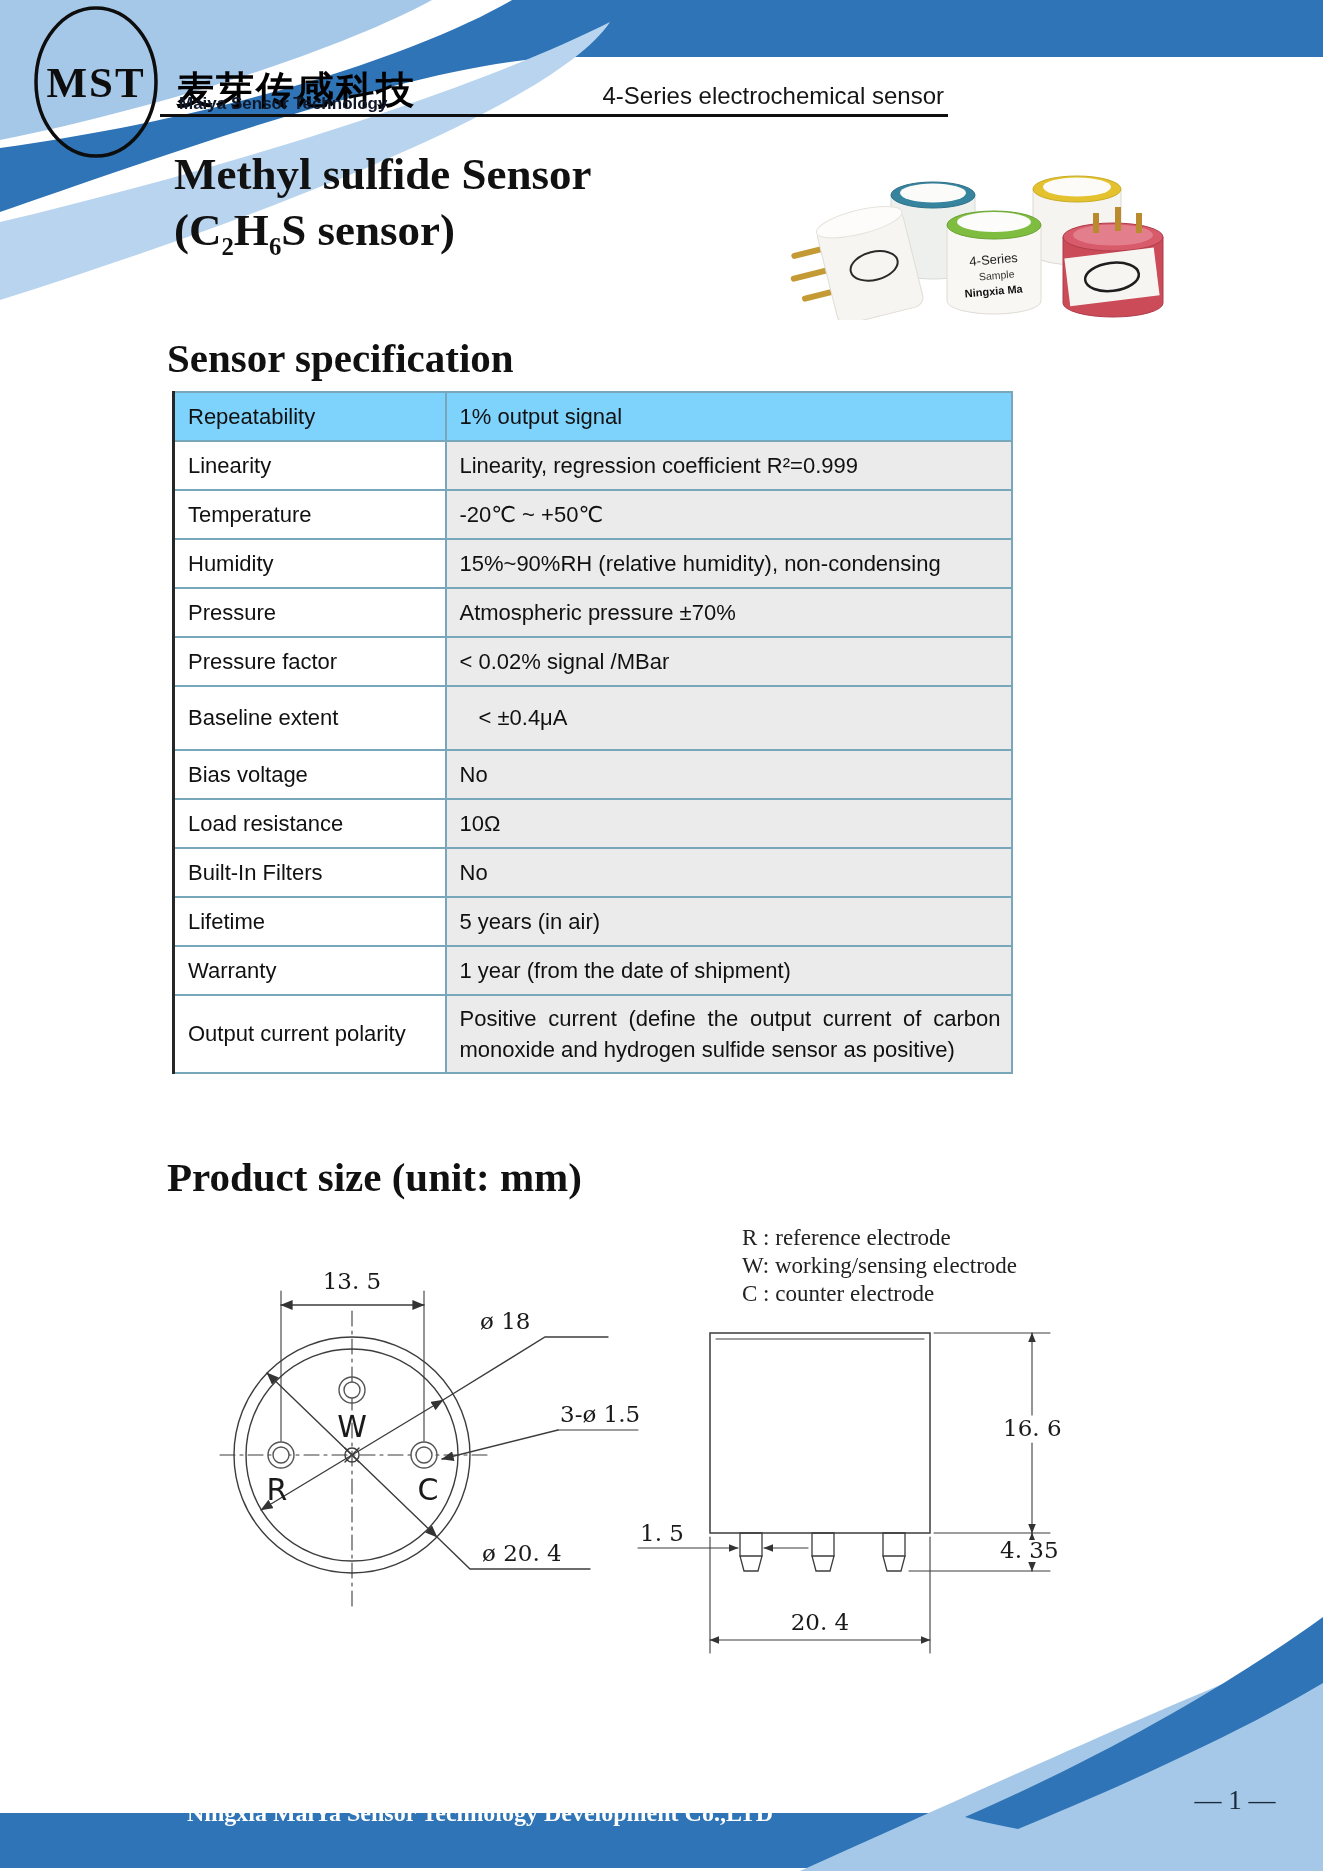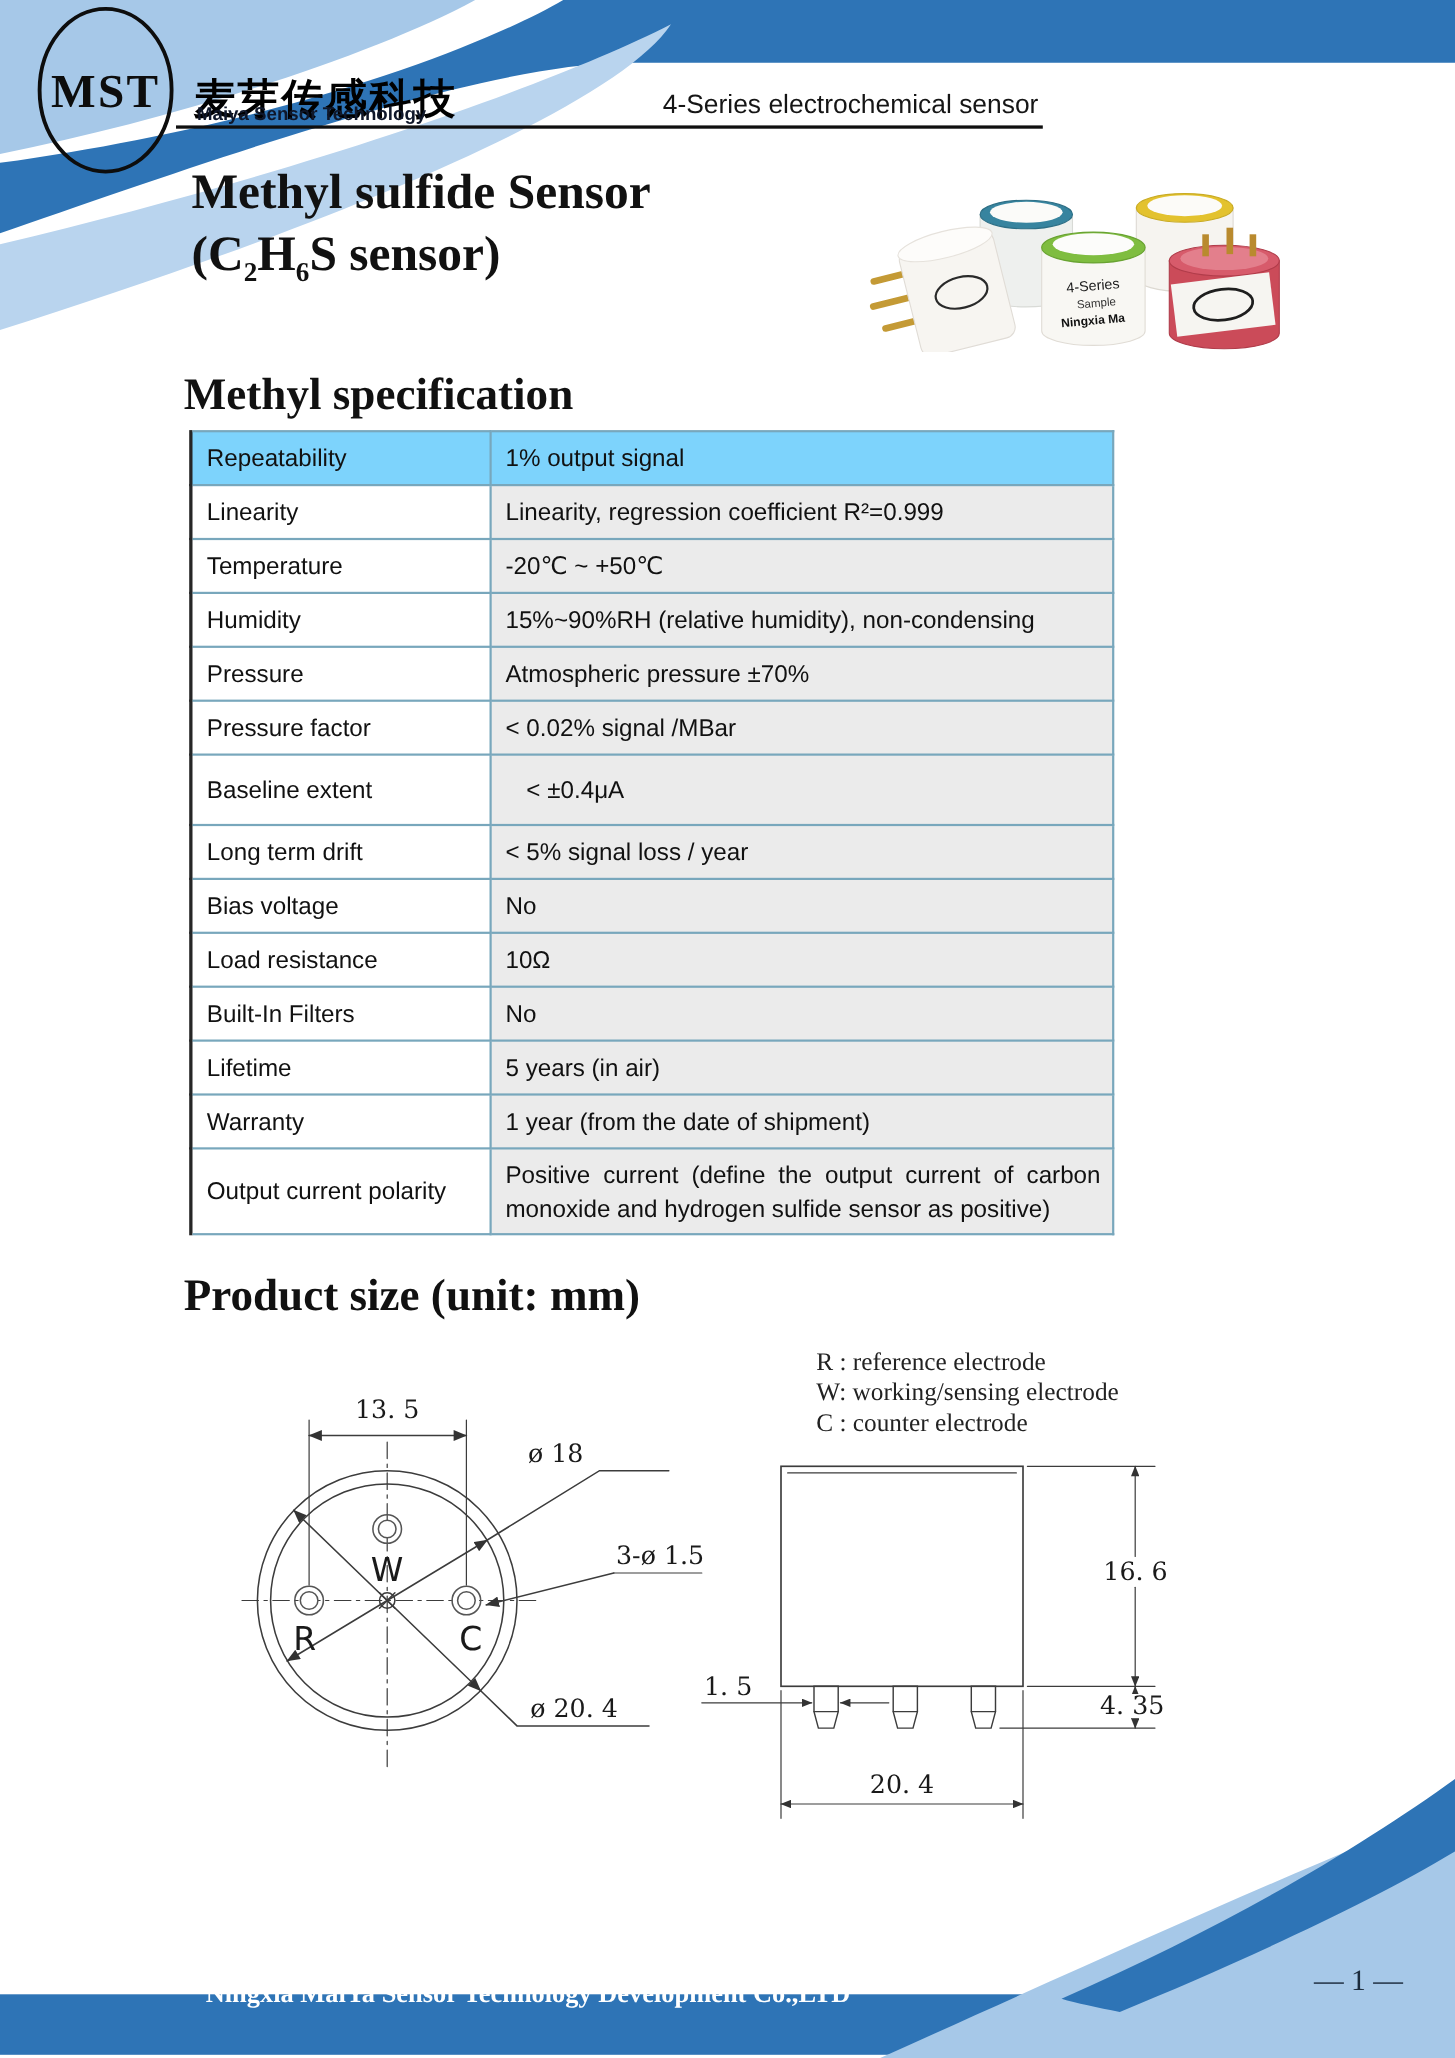--- a/index.html
+++ b/index.html
@@ -100,21 +100,21 @@
       <rect x="318" y="48" width="6" height="20" fill="#b98a2e"></rect>
       <rect x="340" y="42" width="6" height="24" fill="#b98a2e"></rect>
       <rect x="361" y="48" width="6" height="20" fill="#b98a2e"></rect>
       <g transform="rotate(-7 336 112)">
         <rect x="292" y="88" width="90" height="48" fill="#f6f5f1"></rect>
         <ellipse cx="337" cy="112" rx="27" ry="14" fill="none" stroke="#1e1e1e" stroke-width="2.5"></ellipse>
       </g>
     </g>
   </svg>
 
-  <div class="abs sec-head serif spec-head">Methyl specification</div>
+  <div class="abs sec-head serif spec-head">Sensor specification</div>
 
   <table class="abs spec-table">
     <colgroup>
         <col style="width:272px">
         <col style="width:566px">
       </colgroup>
     <tbody>
       <tr class="row-head">
         <td class="label">Repeatability</td>
         <td class="value">1% output signal</td>
@@ -137,24 +137,20 @@
       </tr>
       <tr>
         <td class="label">Pressure factor</td>
         <td class="value">&lt; 0.02% signal /MBar</td>
       </tr>
       <tr class="row-tall">
         <td class="label">Baseline extent</td>
         <td class="value cell-indent">&lt; ±0.4μA</td>
       </tr>
       <tr>
-        <td class="label">Long term drift</td>
-        <td class="value">&lt; 5% signal loss / year</td>
-      </tr>
-      <tr>
         <td class="label">Bias voltage</td>
         <td class="value">No</td>
       </tr>
       <tr>
         <td class="label">Load resistance</td>
         <td class="value">10Ω</td>
       </tr>
       <tr>
         <td class="label">Built-In Filters</td>
         <td class="value">No</td>

